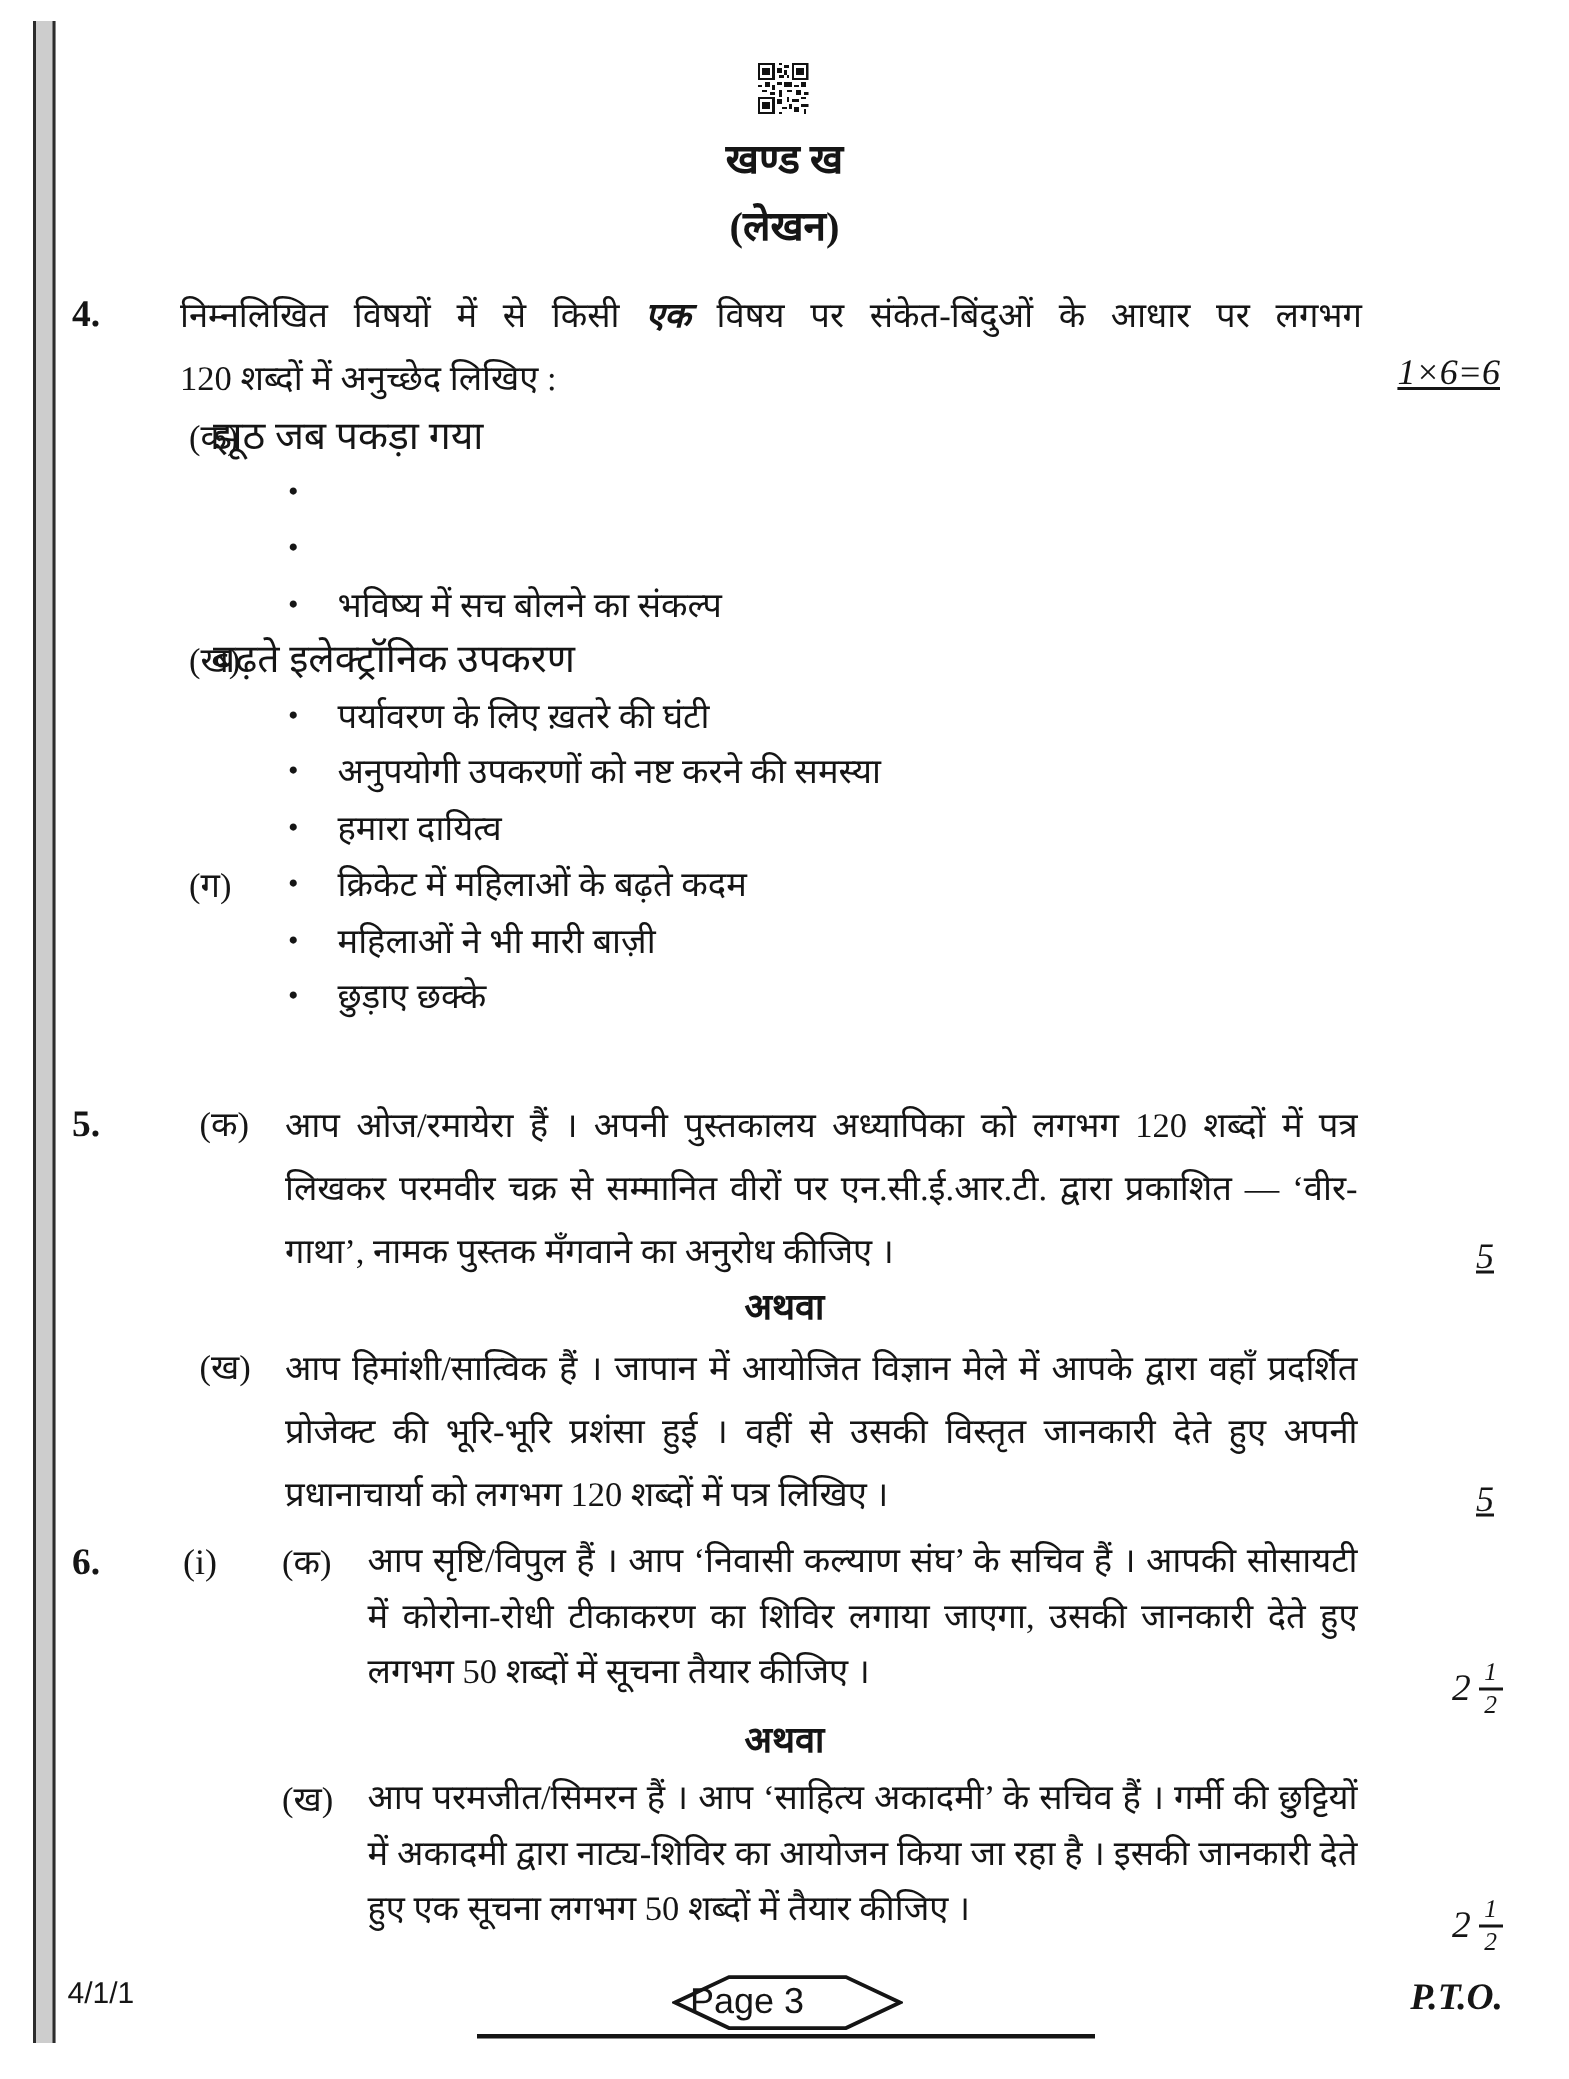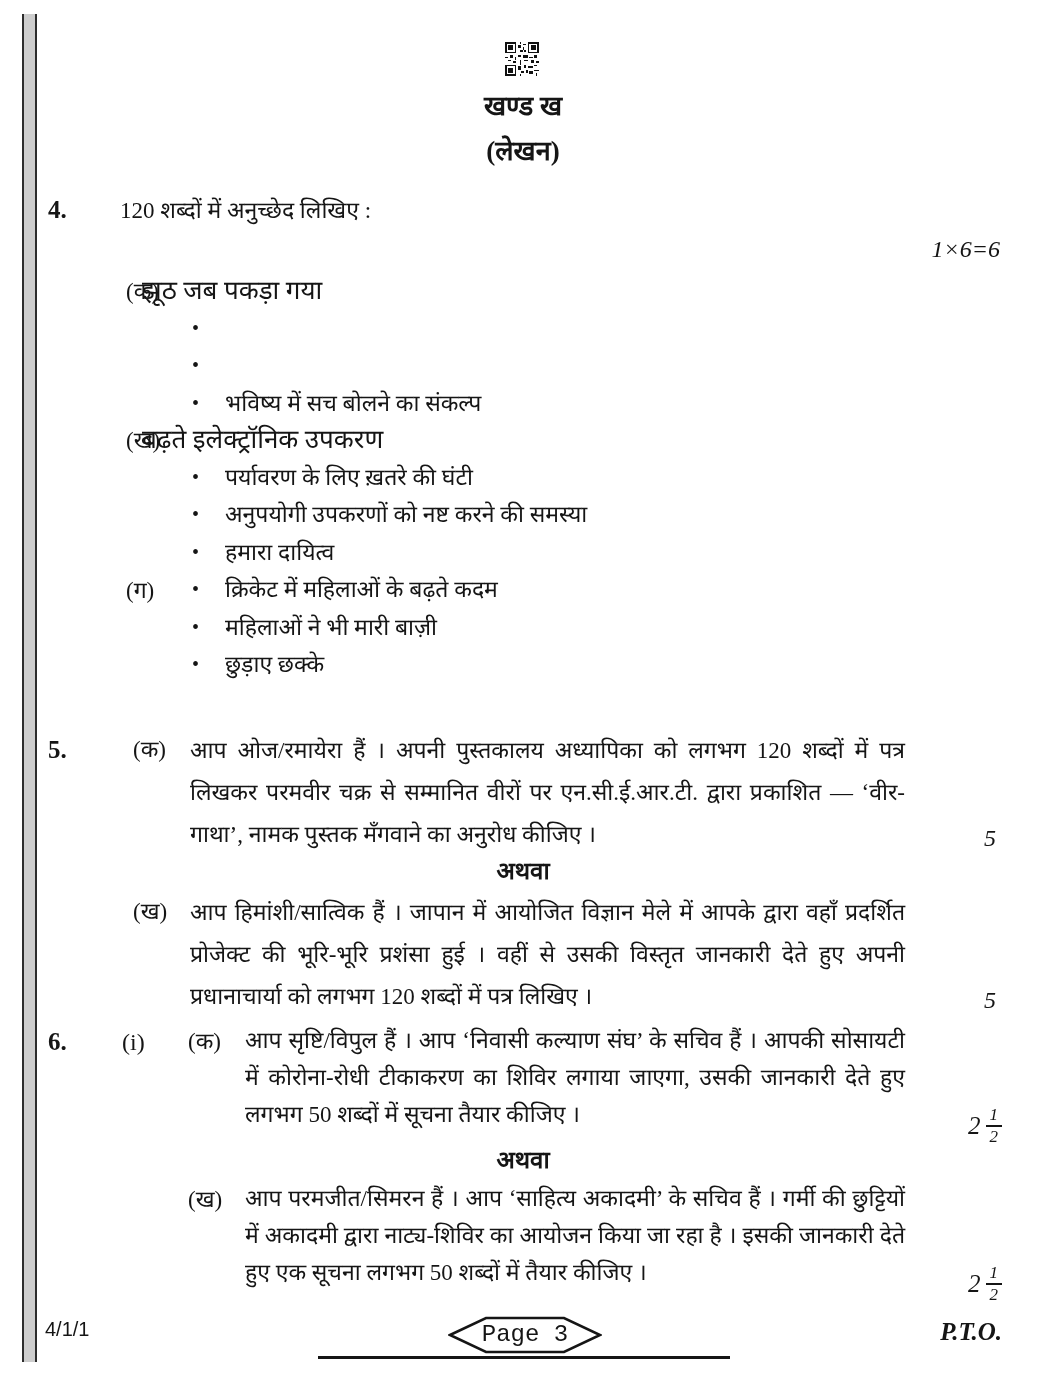--- a/index.html
+++ b/index.html
@@ -23,21 +23,21 @@
   .section-subtitle{top:131px;font-size:27px;font-weight:bold;}
 
   .qblock{position:absolute;left:48px;width:954px;}
   .qnum{position:absolute;left:0;top:0;font-weight:bold;font-size:25px;line-height:40px;}
   .roman{position:absolute;left:74px;top:0;font-size:24px;line-height:40px;}
   .opt-label{position:absolute;top:0;font-size:23px;line-height:40px;}
 
   .q4-intro-l1{margin-left:72px;width:788px;font-size:23px;line-height:42px;text-align:justify;text-align-last:justify;}
   .q4-intro-l2{margin-left:72px;width:788px;font-size:23px;line-height:42px;}
   .em-one{font-weight:bold;font-style:italic;}
-  .marks{position:absolute;font-style:italic;font-size:24px;}
+  .marks{position:absolute;font-style:italic;font-size:24px;text-decoration:underline;}
   .q4-marks{right:2px;top:46px;}
 
   .opt-title{margin-left:94px;font-size:26px;line-height:37.5px;}
   .bullet-row{margin-left:144px;display:flex;font-size:23px;line-height:37.5px;}
   .bullet-dot{width:33px;font-size:20px;}
   .para{
     text-align:justify;font-size:23px;
   }
   .q5-para{margin-left:142px;width:715px;line-height:42px;}
   .q6-para{margin-left:197px;width:660px;line-height:37px;}
@@ -46,22 +46,22 @@
   .marks-bottom{right:6px;bottom:4px;}
   .mixed{position:absolute;right:0;bottom:-14px;font-style:italic;font-size:25px;display:flex;align-items:center;}
   .frac{display:inline-flex;flex-direction:column;align-items:center;font-size:17px;line-height:1.1;margin-left:5px;}
   .frac .num{border-bottom:2px solid #151515;padding:0 4px 1px;}
   .frac .den{padding-top:1px;}
   .athva{position:absolute;left:0;right:0;text-align:center;font-weight:bold;font-size:24px;}
 
   .footer-code{position:absolute;left:45px;top:1318px;font-family:"Liberation Sans","DejaVu Sans",sans-serif;font-size:20px;}
   .page-badge{position:absolute;left:448px;top:1315px;width:154px;height:40px;}
   .page-badge-label{
-    position:absolute;left:448px;top:1321px;width:154px;text-align:center;
-    font-family:Liberation Mono, monospace;font-size:24px;
+    position:absolute;left:460px;top:1321px;width:154px;text-align:left;
+    font-family:Liberation Sans, sans-serif;font-size:24px;
   }
   .footer-line{position:absolute;left:318px;top:1356px;width:412px;height:3px;background:#151515;}
   .pto{position:absolute;right:44px;top:1318px;font-style:italic;font-weight:bold;font-size:25px;text-align:right;}
 </style>
 </head>
 <body>
 
 <div class="page">
 
   <div class="strip"></div>
@@ -108,20 +108,21 @@
       <rect x="9" y="20" width="1" height="1"></rect>
         <rect x="19" y="19" width="1" height="2"></rect>
     </g>
   </svg>
 
   <div class="center-line section-title">खण्ड ख</div>
   <div class="center-line section-subtitle">(लेखन)</div>
 
   <div class="qblock" style="top:190px;">
     <span class="qnum">4.</span>
+    <div class="q4-intro-l1"><span>निम्नलिखित विषयों में से किसी </span><span class="em-one">एक</span><span>  विषय पर संकेत-बिंदुओं के आधार पर लगभग</span></div>
     <div class="q4-intro-l2">120 शब्दों में अनुच्छेद लिखिए :</div>
     <span class="marks q4-marks">1×6=6</span>
   </div>
 
   <div class="qblock" style="top:272px;">
     <span class="opt-label" style="left:78px;">(क)</span>
     <div class="opt-title">झूठ जब पकड़ा गया</div>
     <div class="bullet-row">
         <span class="bullet-dot">•</span>
       </div>

